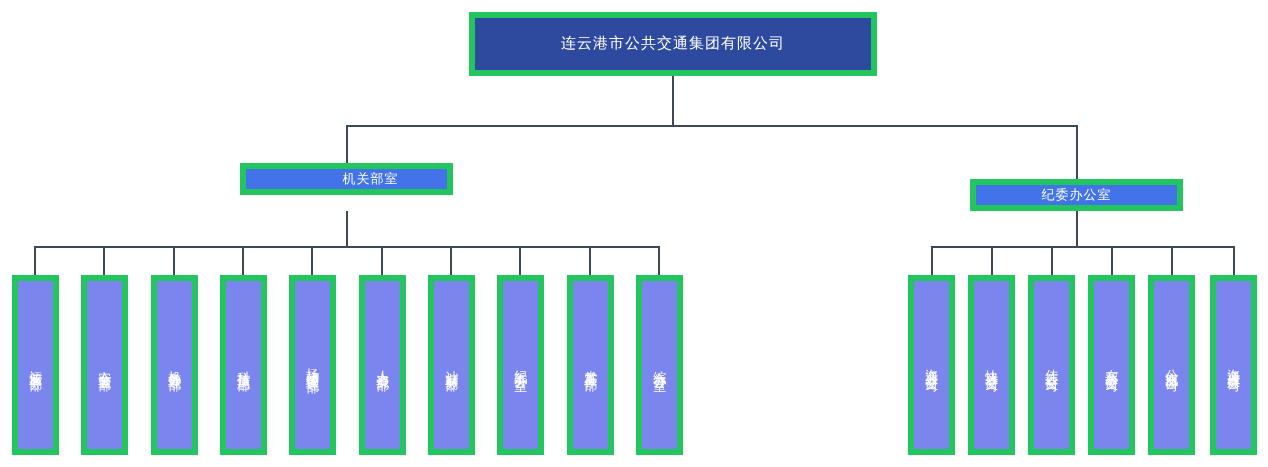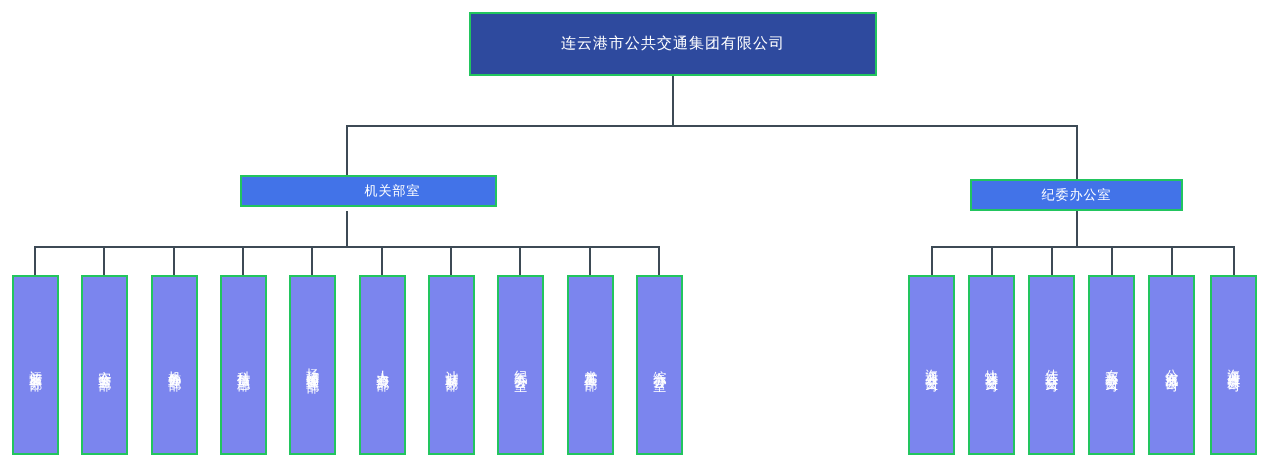--- a/index.html
+++ b/index.html
@@ -14,21 +14,21 @@
   #chart-canvas {
     position: relative;
     width: 1268px;
     height: 467px;
     background: #ffffff;
     overflow: hidden;
   }
   .node {
     position: absolute;
     box-sizing: border-box;
-    border: 2px solid #22c55e;
+    border: 6px solid #22c55e;
     display: flex;
     align-items: center;
     justify-content: center;
     color: #ffffff;
     text-align: center;
     line-height: 1.18;
   }
   .node-root {
     background: #2E4A9E;
     font-size: 15px;
@@ -92,21 +92,21 @@
   <div class="conn conn-v" style="left:991px;  top:246px; height:29px;"></div>
   <div class="conn conn-v" style="left:1051px; top:246px; height:29px;"></div>
   <div class="conn conn-v" style="left:1111px; top:246px; height:29px;"></div>
   <div class="conn conn-v" style="left:1171px; top:246px; height:29px;"></div>
   <div class="conn conn-v" style="left:1233px; top:246px; height:29px;"></div>
 
   <div class="node node-root" style="left:469px; top:12px; width:408px; height:64px;">
     <span>连云港市公共交通集团有限公司</span>
   </div>
 
-  <div class="node node-branch" style="left:240px; top:175px; width:257px; height:32px;padding-left:48px;">
+  <div class="node node-branch" style="left:240px; top:163px; width:213px; height:32px;padding-left:48px;">
     <span>机关部室</span>
   </div>
 
   <div class="node node-branch" style="left:970px; top:179px; width:213px; height:32px;">
     <span>纪委办公室</span>
   </div>
 
   <div class="node node-leaf" style="left:12px;  top:275px; width:47px; height:180px;">
     <span class="vlabel">运营服务部</span>
   </div>

